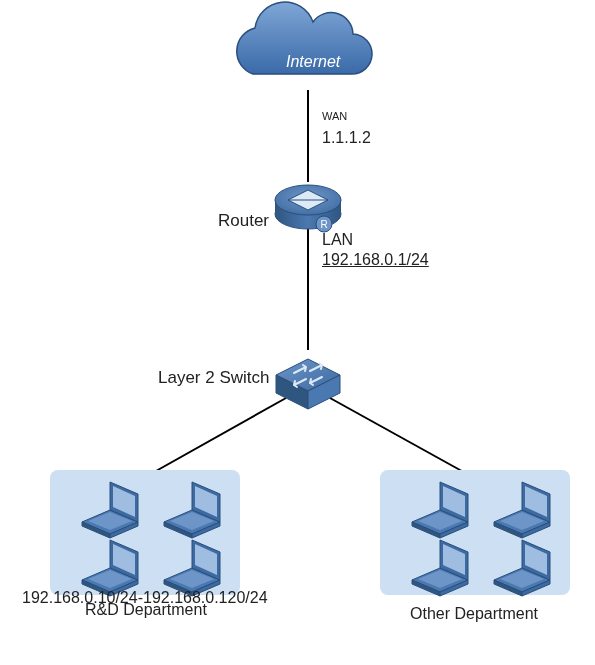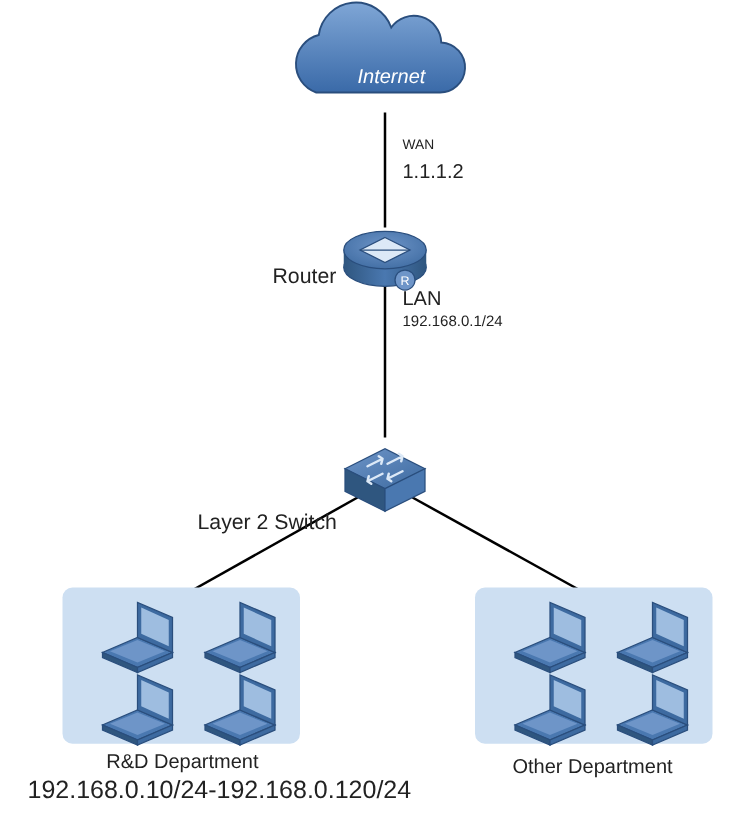--- a/index.html
+++ b/index.html
@@ -76,23 +76,23 @@
 
     <path d="M 0 -10 L 20 0 L 0 10 L -20 0 Z" fill="#dce9f7" stroke="#2a4e7d" stroke-width="1"></path>
     <line x1="-20" y1="0" x2="20" y2="0" stroke="#2a4e7d" stroke-width="1"></line>
 
     <circle cx="16" cy="24" r="8" fill="#6e95c8" stroke="#2a4e7d"></circle>
     <text x="16" y="28" text-anchor="middle" font-size="10" fill="#fff" font-family="Arial">R</text>
   </g>
 </svg>
 
 <div class="label" style="left:322px; top:230px; font-size:16px;">LAN</div>
-<div class="label" style="left:322px; top:250px; font-size:12px;">192.168.0.1/24</div>
+<div class="label" style="left:322px; top:250px; font-size:16px;text-decoration:underline;">192.168.0.1/24</div>
 
-<div class="label" style="left:158px; top:367px; font-size:17px;margin-top:40px;">Layer 2 Switch</div>
+<div class="label" style="left:158px; top:367px; font-size:17px;">Layer 2 Switch</div>
 
 <svg class="diagram" width="595" height="665">
   <defs>
     <linearGradient id="boxTop" x1="0" y1="0" x2="1" y2="1">
       <stop offset="0%" stop-color="#6e95c8"></stop>
       <stop offset="100%" stop-color="#3d6aa0"></stop>
     </linearGradient>
   </defs>
   <g transform="translate(308,375)">
 
@@ -134,14 +134,14 @@
   <use href="#laptop" x="108" y="568"></use>
   <use href="#laptop" x="190" y="568"></use>
 
   <use href="#laptop" x="438" y="510"></use>
   <use href="#laptop" x="520" y="510"></use>
   <use href="#laptop" x="438" y="568"></use>
   <use href="#laptop" x="520" y="568"></use>
 </svg>
 
 <div class="label" style="left:85px; top:600px; font-size:16px;">R&amp;D Department</div>
-<div class="label" style="left:22px; top:620px; font-size:20px;">192.168.0.10/24-192.168.0.120/24</div>
+<div class="label" style="left:22px; top:588px; font-size:16px;">192.168.0.10/24-192.168.0.120/24</div>
 <div class="label" style="left:410px; top:604px; font-size:16px;">Other Department</div>
 
 </body></html>

